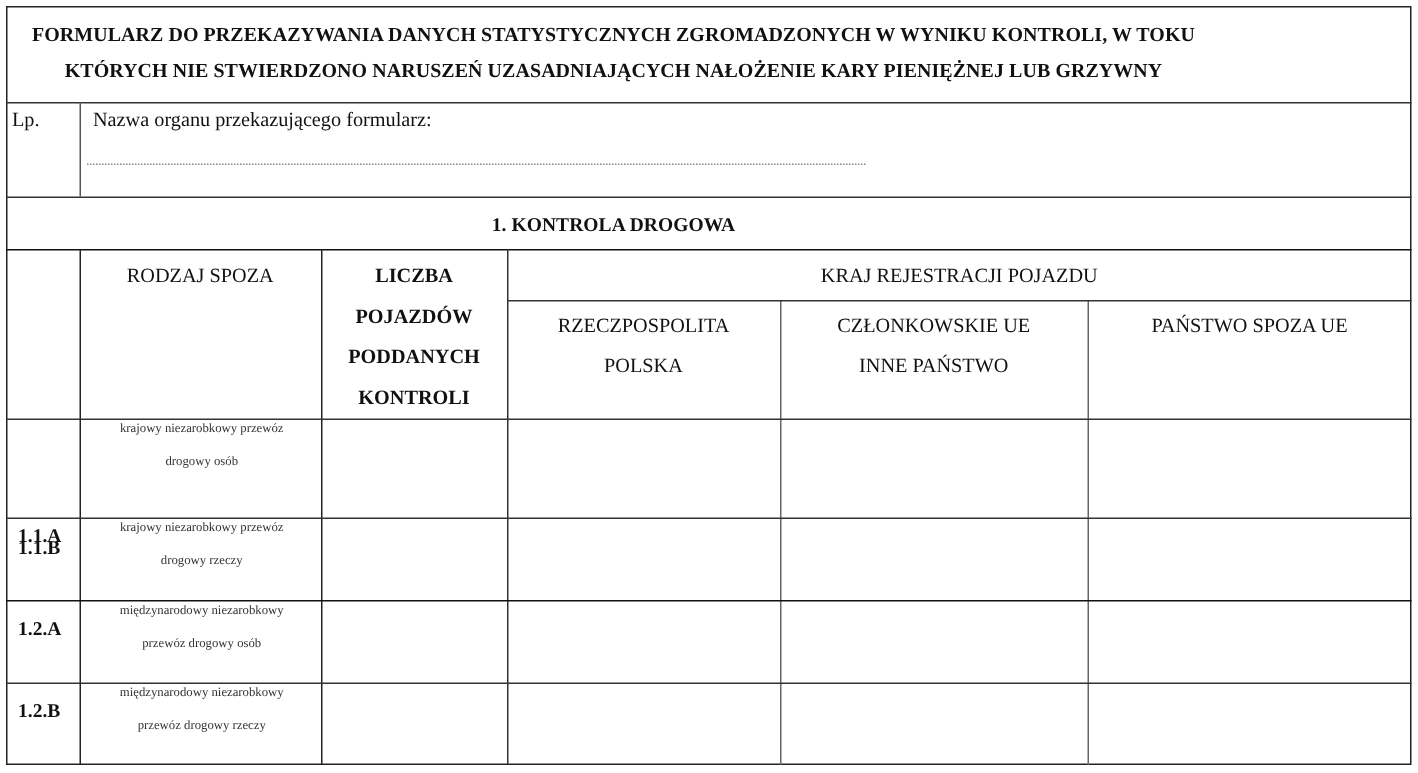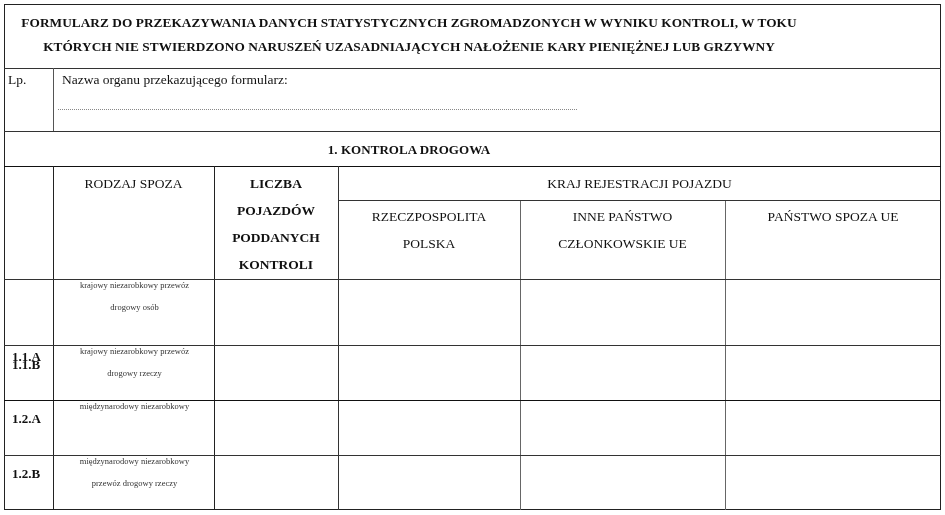--- a/index.html
+++ b/index.html
@@ -49,22 +49,22 @@
   <div>POJAZDÓW</div>
   <div>PODDANYCH</div>
   <div>KONTROLI</div>
 </div>
 <div class="txt hdr" style="left:338px; top:170px; width:603px;">KRAJ REJESTRACJI POJAZDU</div>
 <div class="txt hdr" style="left:338px; top:203px; width:182px;">
   <div>RZECZPOSPOLITA</div>
   <div>POLSKA</div>
 </div>
 <div class="txt hdr" style="left:520px; top:203px; width:205px;">
+  <div>CZŁONKOWSKIE UE</div>
   <div>INNE PAŃSTWO</div>
-  <div>CZŁONKOWSKIE UE</div>
 </div>
 <div class="txt hdr" style="left:725px; top:203px; width:216px;">PAŃSTWO SPOZA UE</div>
 
 <div class="hline" style="left:4px; top:279px; width:937px;"></div>
 <div class="hline" style="left:4px; top:345px; width:937px;"></div>
 <div class="hline" style="left:4px; top:400px; width:937px; border-top-color:#111;"></div>
 <div class="hline" style="left:4px; top:455px; width:937px;"></div>
 
 <div class="txt code" style="left:12px; top:318px;margin-top:31px;">1.1.A</div>
 <div class="txt small" style="left:57px; top:274px; width:155px;">
@@ -82,20 +82,21 @@
   <div>drogowy rzeczy</div>
 </div>
 <div class="txt" style="left:216px; top:347px; width:120px; height:51px;"></div>
 <div class="txt" style="left:340px; top:347px; width:178px; height:51px;"></div>
 <div class="txt" style="left:522px; top:347px; width:201px; height:51px;"></div>
 <div class="txt" style="left:727px; top:347px; width:212px; height:51px;"></div>
 
 <div class="txt code" style="left:12px; top:411px;">1.2.A</div>
 <div class="txt small" style="left:57px; top:395px; width:155px;">
   <div>międzynarodowy niezarobkowy</div>
+  <div>przewóz drogowy osób</div>
 </div>
 <div class="txt" style="left:216px; top:402px; width:120px; height:51px;"></div>
 <div class="txt" style="left:340px; top:402px; width:178px; height:51px;"></div>
 <div class="txt" style="left:522px; top:402px; width:201px; height:51px;"></div>
 <div class="txt" style="left:727px; top:402px; width:212px; height:51px;"></div>
 
 <div class="txt code" style="left:12px; top:466px;">1.2.B</div>
 <div class="txt small" style="left:57px; top:450px; width:155px;">
   <div>międzynarodowy niezarobkowy</div>
   <div>przewóz drogowy rzeczy</div>

